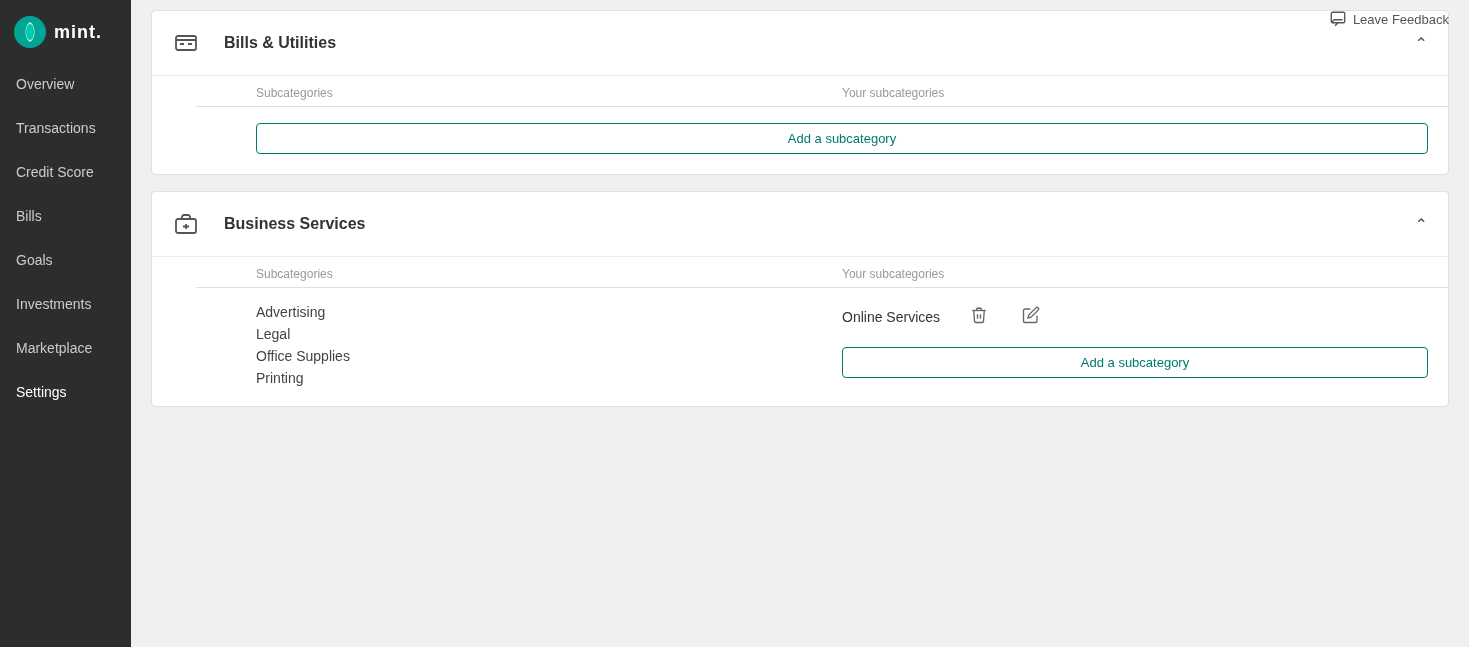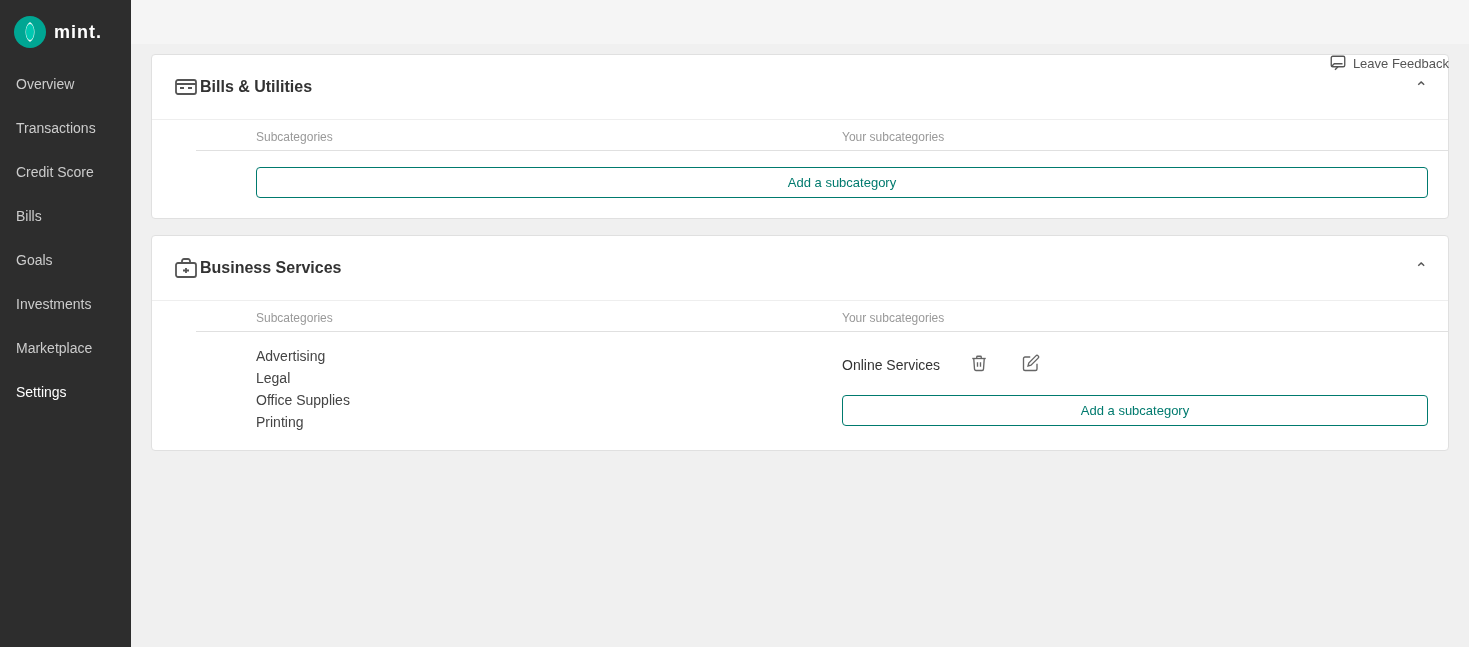--- a/index.html
+++ b/index.html
@@ -44,21 +44,20 @@
       font-weight: 500;
     }
 
     
     .main {
       flex: 1;
       overflow-y: auto;
       background: #f0f0f0;
       padding: 0;
       position: relative;
-      margin-top: 44px;
     }
 
     
     .topbar {
       position: absolute;
       top: 0;
       right: 0;
       padding: 10px 20px;
       display: flex;
       align-items: center;
@@ -92,21 +91,21 @@
       display: flex;
       align-items: center;
       justify-content: space-between;
       padding: 18px 20px;
       border-bottom: 1px solid #eee;
       cursor: pointer;
     }
     .category-header-left {
       display: flex;
       align-items: center;
-      gap: 0;
+      gap: 24px;
     }
     .category-icon {
       width: 28px;
       height: 28px;
       display: flex;
       align-items: center;
       justify-content: center;
       color: #555;
     }
     .category-title {
@@ -147,21 +146,20 @@
     }
     .subcategory-item {
       font-size: 14px;
       color: #444;
     }
     .your-subcategory-col {
       flex: 1;
       display: flex;
       flex-direction: column;
       gap: 10px;
-      justify-content: center;
     }
     .your-subcategory-entry {
       display: flex;
       align-items: center;
       gap: 26px;
       margin-bottom: 8px;
     }
     .your-subcategory-name {
       font-size: 14px;
       color: #333;

